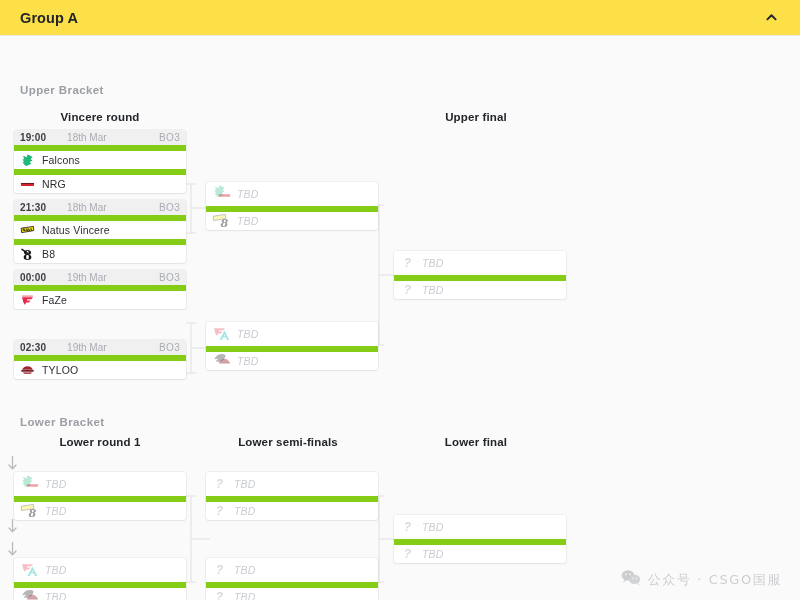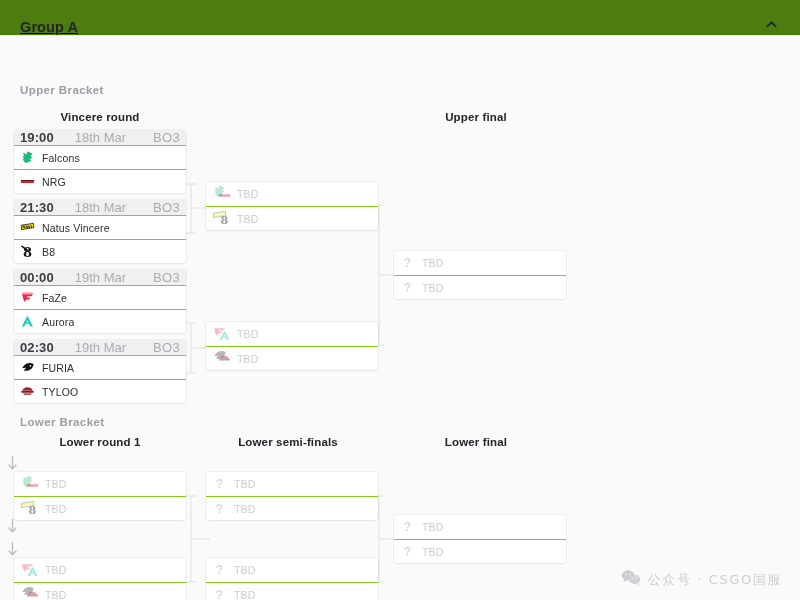--- a/index.html
+++ b/index.html
@@ -6,26 +6,25 @@
   html, body {
     width: 800px; height: 600px;
     background: #fafafa;
     font-family: "Liberation Sans", sans-serif;
     overflow: hidden;
   }
 
   
   .group-header {
     height: 36px;
-    background: #4d7c0f;
+    background: #fde047;
     border-bottom: 1px solid #e8e8e8;
-    display: flex; align-items: flex-end;
+    display: flex; align-items: center;
     padding: 0 18px 0 20px;
     position: relative;
-    text-decoration: underline;
   }
   .group-title {
     font-size: 14.5px; font-weight: bold; color: #22252a;
     letter-spacing: .1px;
   }
   .collapse-btn {
     margin-left: auto;
     width: 22px; height: 22px;
     display: flex; align-items: center; justify-content: center;
     cursor: pointer;
@@ -59,52 +58,52 @@
     background: #ffffff;
     border-radius: 3px;
     box-shadow: 0 0 0 1px rgba(0,0,0,.045), 0 1px 2px rgba(0,0,0,.05);
     overflow: hidden;
   }
   .match-head {
     height: 15px;
     background: #f0f0f1;
     display: flex; align-items: center;
     padding: 0 6px;
-    font-size: 13px;
+    font-size: 10px;
     white-space: nowrap;
   }
   .m-time { font-weight: bold; color: #3a3d42; letter-spacing: .1px; }
   .m-date { color: #a9acb2; margin-left: 21px; }
   .m-bo   { margin-left: auto; color: #a9acb2; letter-spacing: .3px; }
 
   .team-row {
     height: 24px;
     display: flex; align-items: center;
     padding: 0 6px;
-    border-top: 1px solid #84cc16;
+    border-top: 6px solid #84cc16;
   }
   .team-row:first-of-type { border-top: none; }
   .team-name {
     font-size: 10.5px; color: #2b2e33;
     margin-left: 7px; letter-spacing: .15px;
     white-space: nowrap; overflow: hidden;
   }
   .team-name.tbd { color: #c9ccd1; }
 
   .logo {
     width: 15px; height: 15px;
     flex: 0 0 15px;
     display: flex; align-items: center; justify-content: center;
     position: relative;
   }
   .logo svg { display: block; }
 
   
   .match.tbd-card { background: #ffffff; }
-  .match.tbd-card .team-row { height: 24px; }
+  .match.tbd-card .team-row { height: 24px; font-style: italic; }
   .stack { position: relative; width: 21px; height: 19px; flex: 0 0 21px; }
   .stack .s1 { position: absolute; left: 0;  top: -1px; opacity: .30; }
   .stack .s2 { position: absolute; left: 6px; top: 4px;  opacity: .42; }
   .stack + .team-name { margin-left: 4px; }
 
   .qmark {
     font-size: 12px; color: #d8dbdf; font-weight: bold;
     line-height: 1; display: block;
   }
 
@@ -236,45 +235,27 @@
     </div>
     <div class="team-row">
       <span class="logo">
         <svg width="15" height="15" viewBox="0 0 15 15">
             <path d="M2 4.2h11l-1.6 2H7.2l-.5 1.2h3.6L9 9.4H6.1L5 12 3.4 9.4 2.6 6.2z" fill="#e8294a"></path>
             <rect x="2.2" y="2.6" width="10.6" height="1" fill="#e8294a" opacity=".75"></rect>
           </svg>
       </span>
       <span class="team-name">FaZe</span>
     </div>
-    <div class="team-row">
-      <span class="logo">
-        <svg width="15" height="15" viewBox="0 0 15 15">
-            <path d="M7.4 1.8 13 12.6h-2.6L7.4 6.3 4.4 12.6H1.8z" fill="#22c9bd"></path>
-            <rect x="4.6" y="8.2" width="5.6" height="1.5" fill="#22c9bd"></rect>
-          </svg>
-      </span>
-      <span class="team-name">Aurora</span>
-    </div>
   </div>
 
   <div class="match" style="left:14px; top:304px;">
     <div class="match-head">
       <span class="m-time">02:30</span>
       <span class="m-date">19th Mar</span>
       <span class="m-bo">BO3</span>
-    </div>
-    <div class="team-row">
-      <span class="logo">
-        <svg width="15" height="15" viewBox="0 0 15 15">
-            <path d="M13.6 4.1c-2.2-1.5-5-1.6-7.2-.4C4.6 4.6 3 6.3 2.2 8.3c1.4-.6 2.9-.8 4.3-.5-1.1.6-2 1.5-2.6 2.6 2.6.9 5.6.3 7.6-1.6 1.1-1 1.9-2.4 2.1-4.7z" fill="#111111"></path>
-            <circle cx="10.4" cy="5.8" r=".85" fill="#fff"></circle>
-          </svg>
-      </span>
-      <span class="team-name">FURIA</span>
     </div>
     <div class="team-row">
       <span class="logo">
         <svg width="15" height="15" viewBox="0 0 15 15">
             <path d="M7.5 3.2c2.7 0 4.9 1.6 5.4 3.6H2.1C2.6 4.8 4.8 3.2 7.5 3.2z" fill="#9c2a35"></path>
             <rect x="1.2" y="7" width="12.6" height="1.7" rx=".6" fill="#7d2029"></rect>
             <path d="M3 9.2h9l-1.1 1.7H4.1z" fill="#9c2a35" opacity=".8"></path>
           </svg>
       </span>
       <span class="team-name">TYLOO</span>

